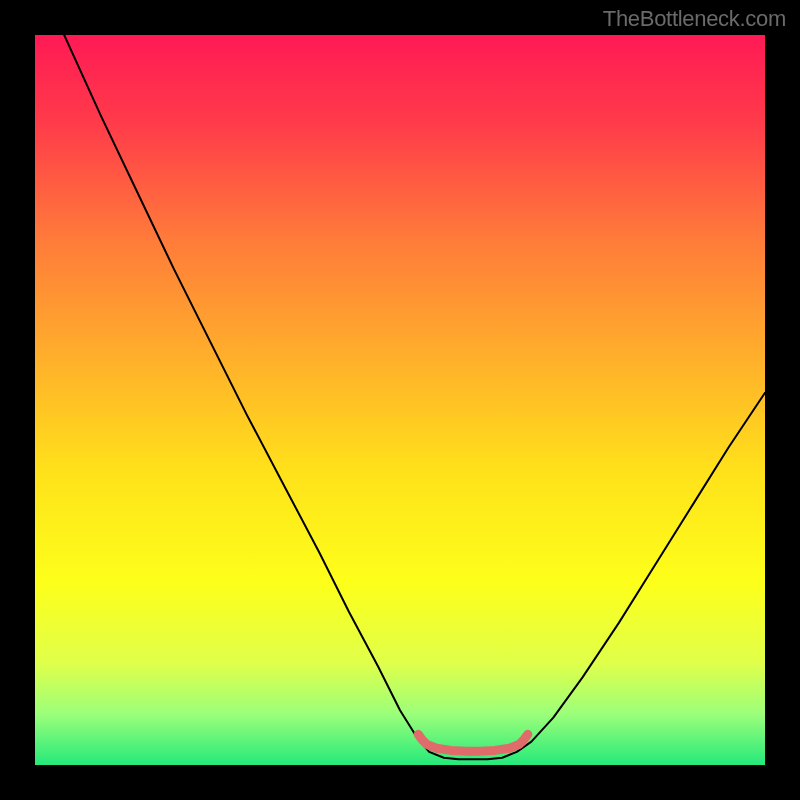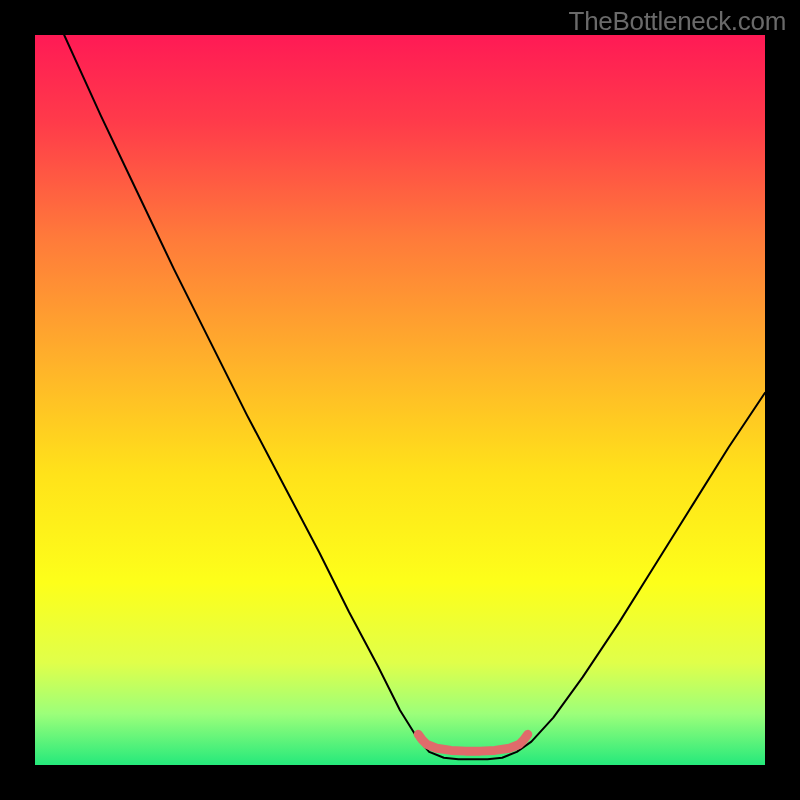--- a/index.html
+++ b/index.html
@@ -9,21 +9,21 @@
     height: 800px;
     background: #000;
     position: relative;
     font-family: Arial, sans-serif;
   }
   .watermark {
     position: absolute;
     top: 6px;
     right: 14px;
     color: #6a6a6a;
-    font-size: 26px;
+    font-size: 22px;
     font-weight: 500;
     letter-spacing: -0.3px;
     z-index: 10;
   }
   .chart-container {
     position: absolute;
     left: 35px;
     top: 35px;
     width: 730px;
     height: 730px;

